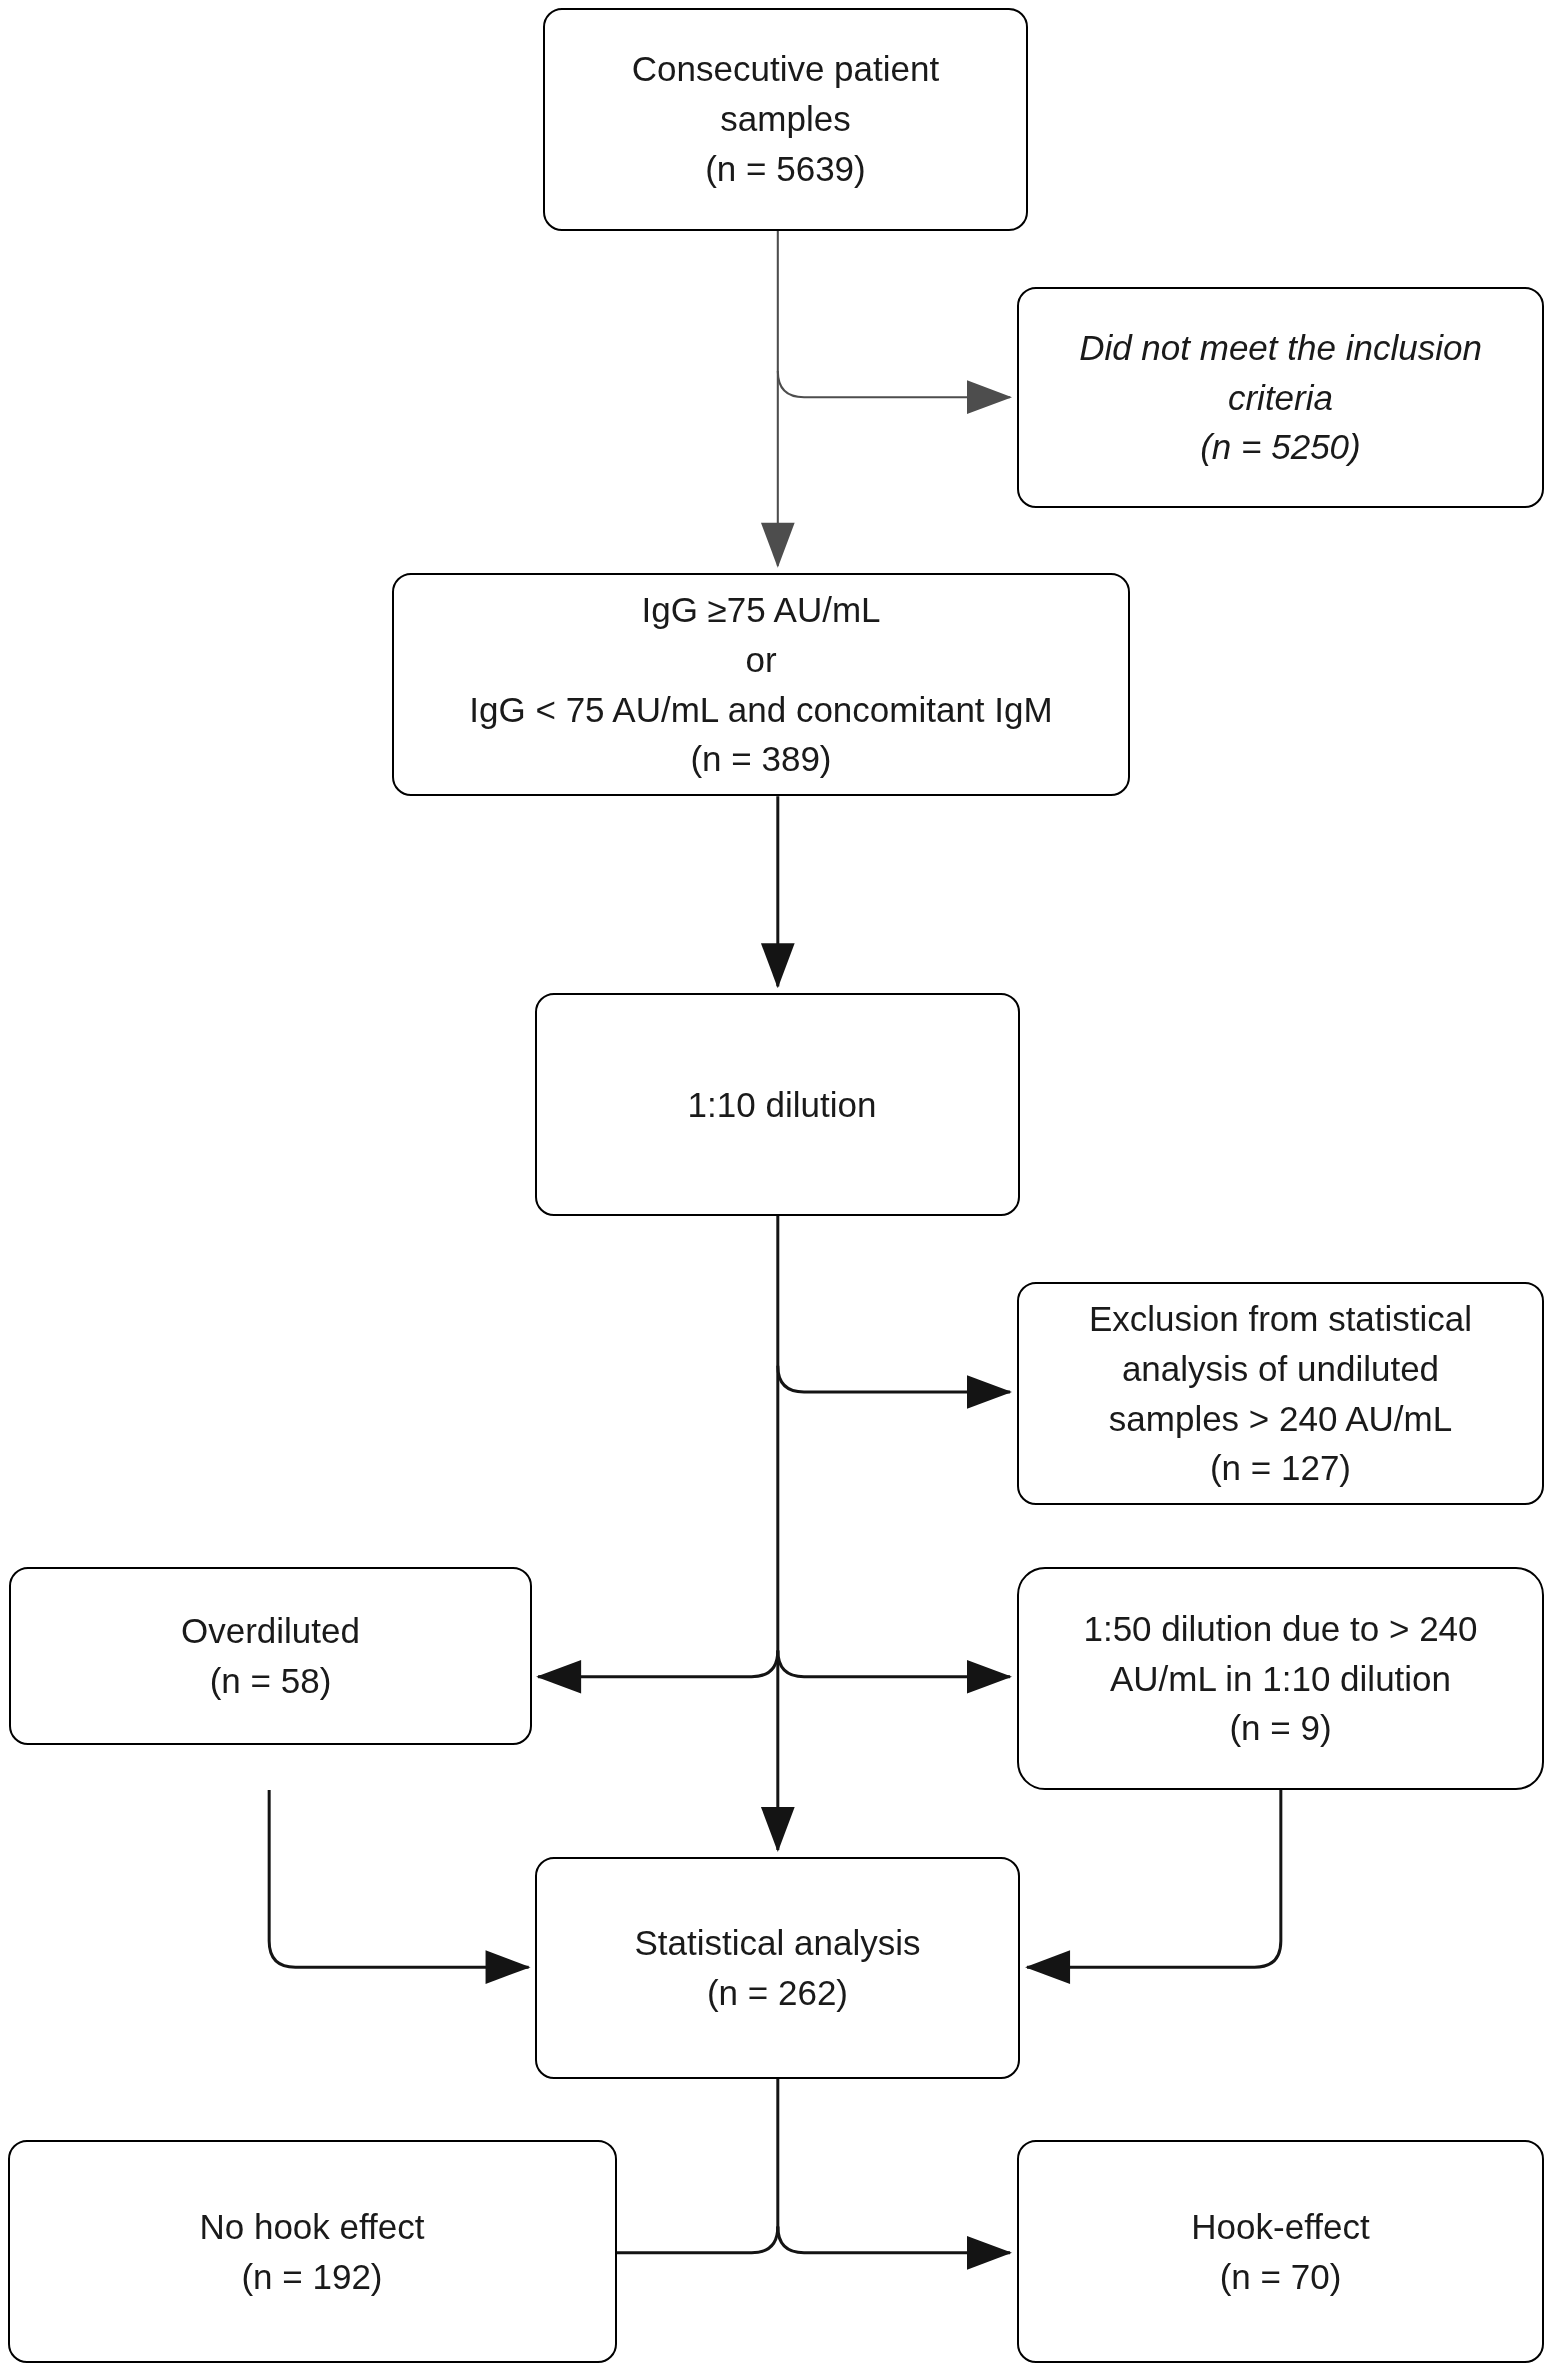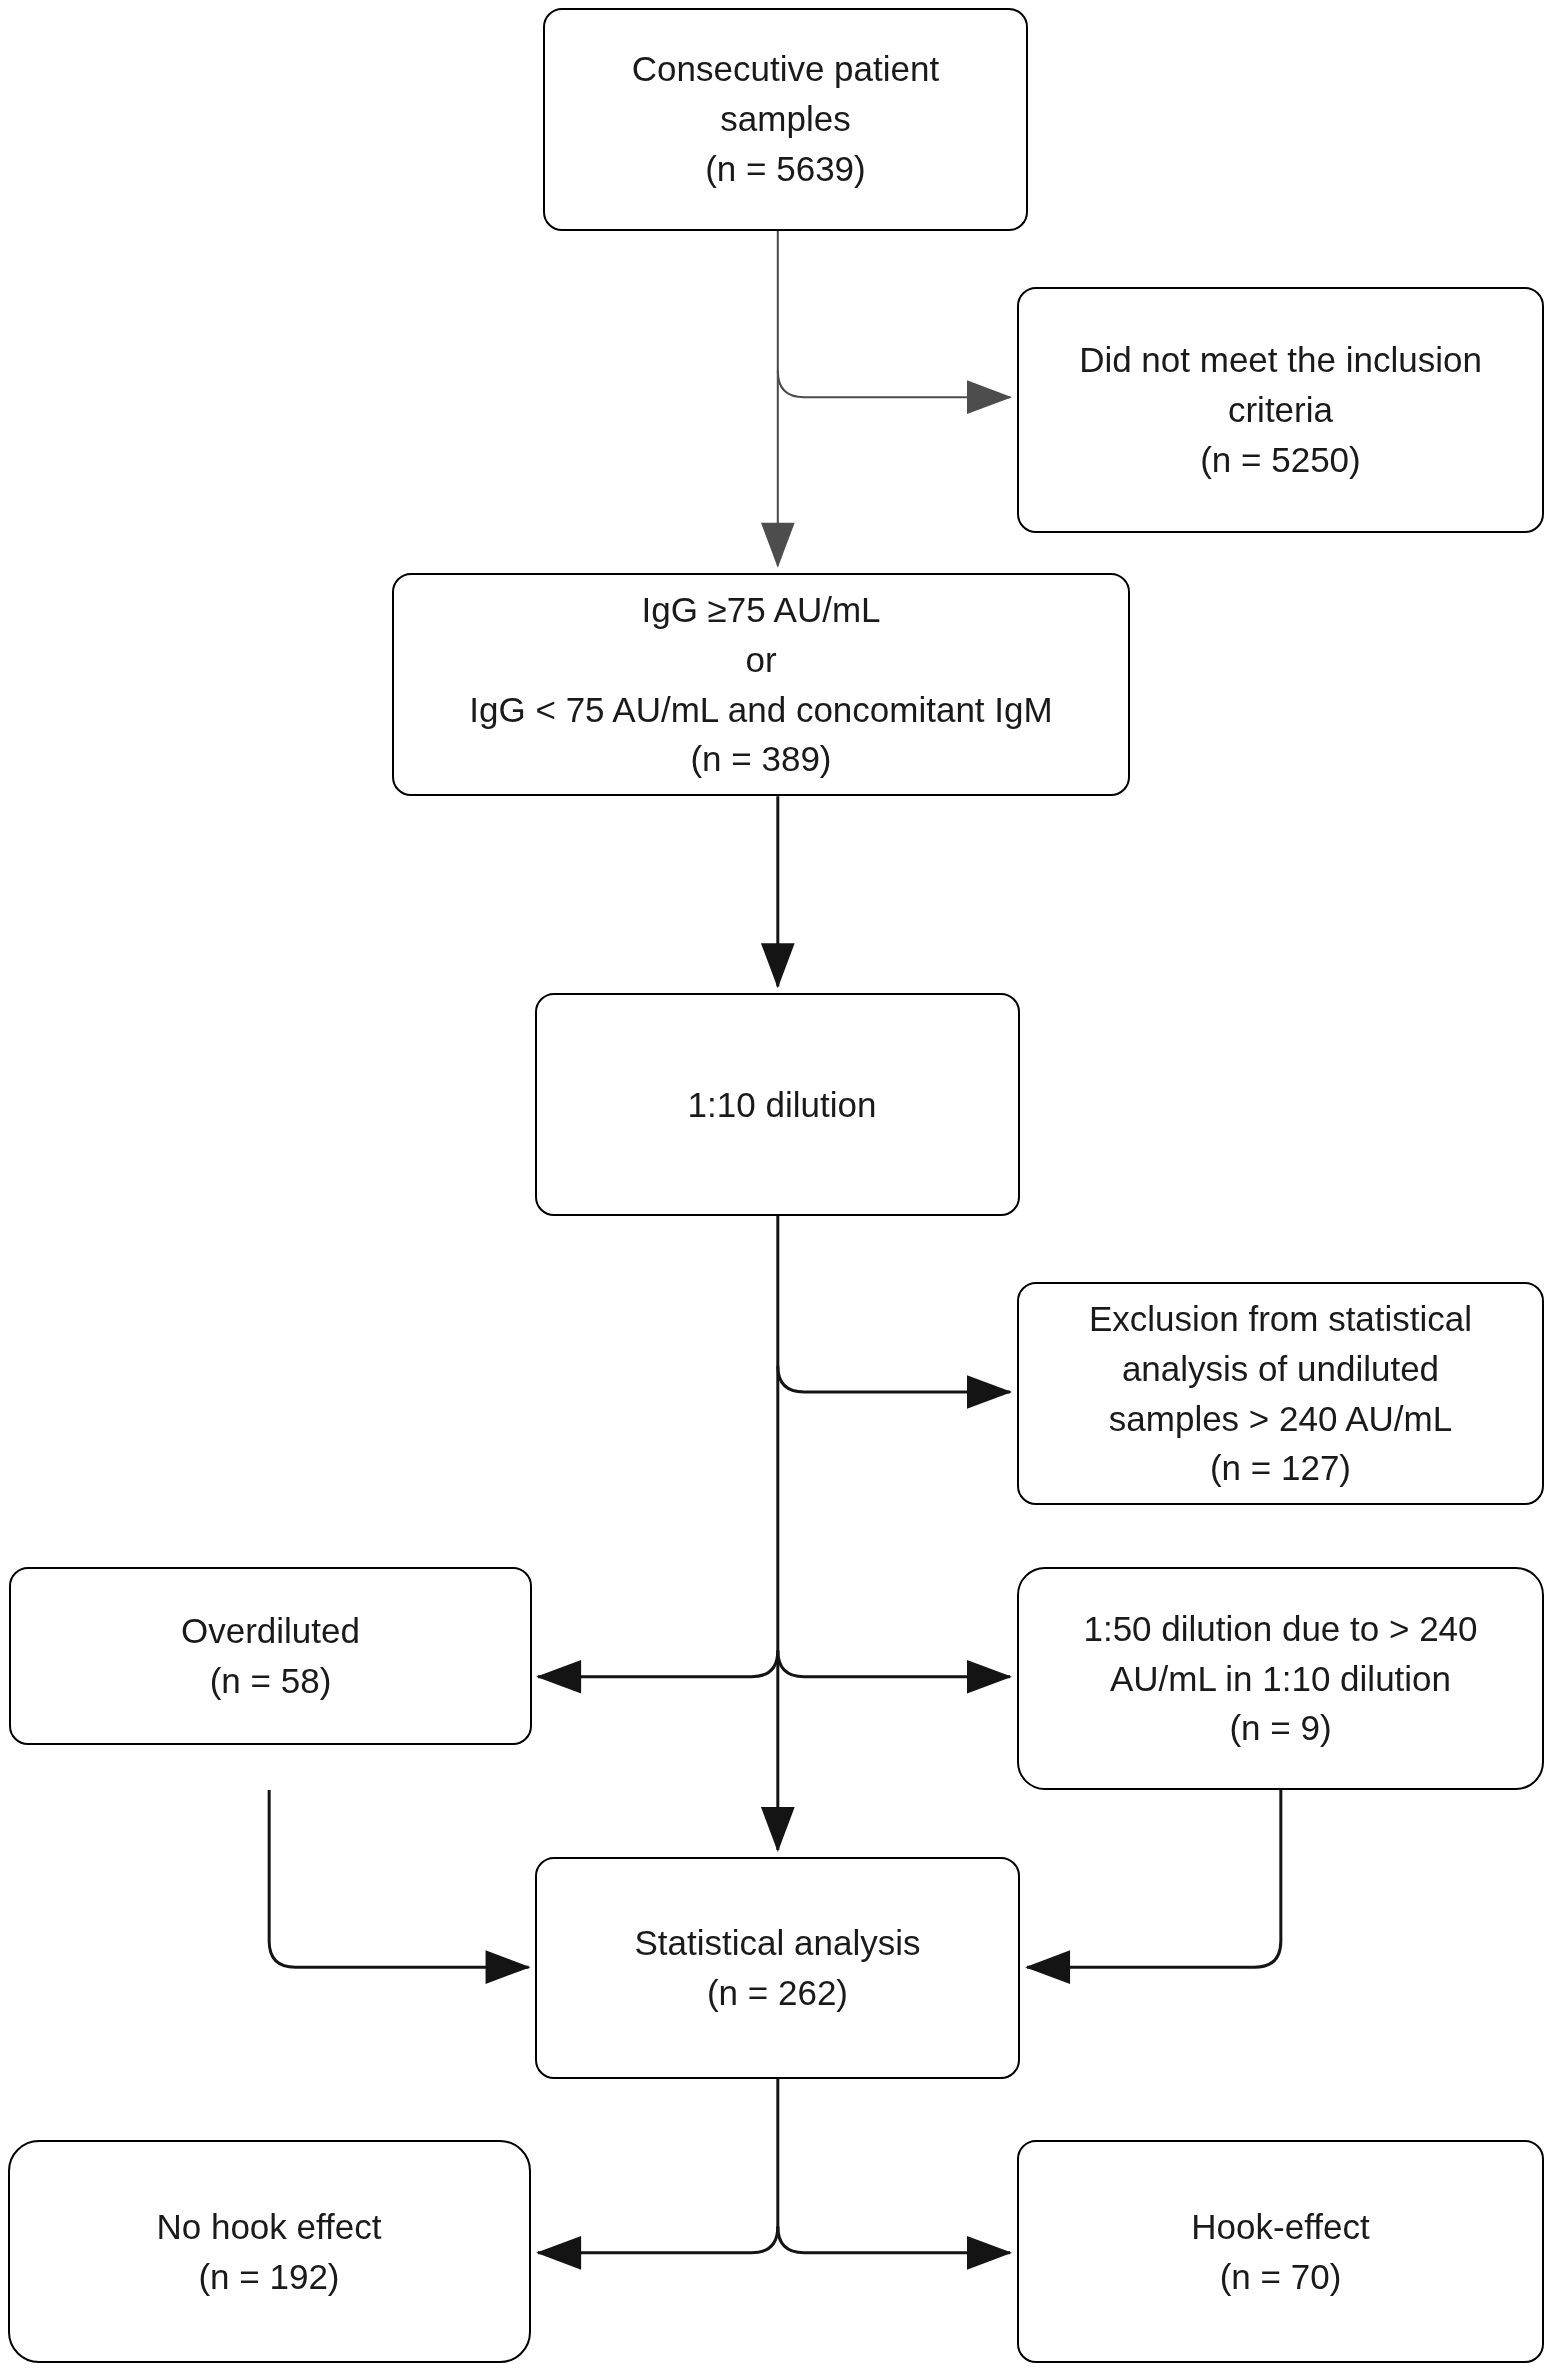--- a/index.html
+++ b/index.html
@@ -35,28 +35,28 @@
     color: #1a1a1a;
     font-size: 35px;
     line-height: 1.42;
   }
   .node-label {
     white-space: pre-line;
     padding: 0 13px;
   }
   
   .n-consecutive { left: 535px;  top: 7.5px;    width: 485px; height: 223px; margin-left: 8px; }
-  .n-didnotmeet  { left: 1017px; top: 287px;  width: 527px; height: 246px; }
+  .n-didnotmeet  { left: 1017px; top: 287px;  width: 527px; height: 221px; font-style: italic; }
   .n-igg         { left: 392px;  top: 573px;  width: 738px; height: 223px; justify-content: center; }
   .n-dil10       { left: 535px;  top: 993px; width: 485px; height: 223px; padding-left: 9px; }
   .n-exclusion   { left: 1017px; top: 1282px; width: 527px; height: 223px; }
   .n-overdiluted { left: 9px;    top: 1567px; width: 523px; height: 178px; }
   .n-dil50       { left: 1017px; top: 1567px; width: 527px; height: 223px; border-radius: 28px; }
   .n-statistical { left: 535px;  top: 1857px; width: 485px; height: 222px; }
-  .n-nohook      { left: 7.5px;    top: 2140px; width: 523px; height: 223px; border-radius: 31px; }
+  .n-nohook      { left: 7.5px;    top: 2140px; width: 609px; height: 223px; }
   .n-hook        { left: 1017px; top: 2140px; width: 527px; height: 223px; }
 </style>
 </head>
 <body>
 
 <div class="canvas">
 
   <svg class="edges" viewBox="0 0 1654 2529" xmlns="http://www.w3.org/2000/svg">
     <defs>
       <marker id="ah-gray" markerUnits="userSpaceOnUse" markerWidth="52" markerHeight="44" refX="48" refY="22" orient="auto">

